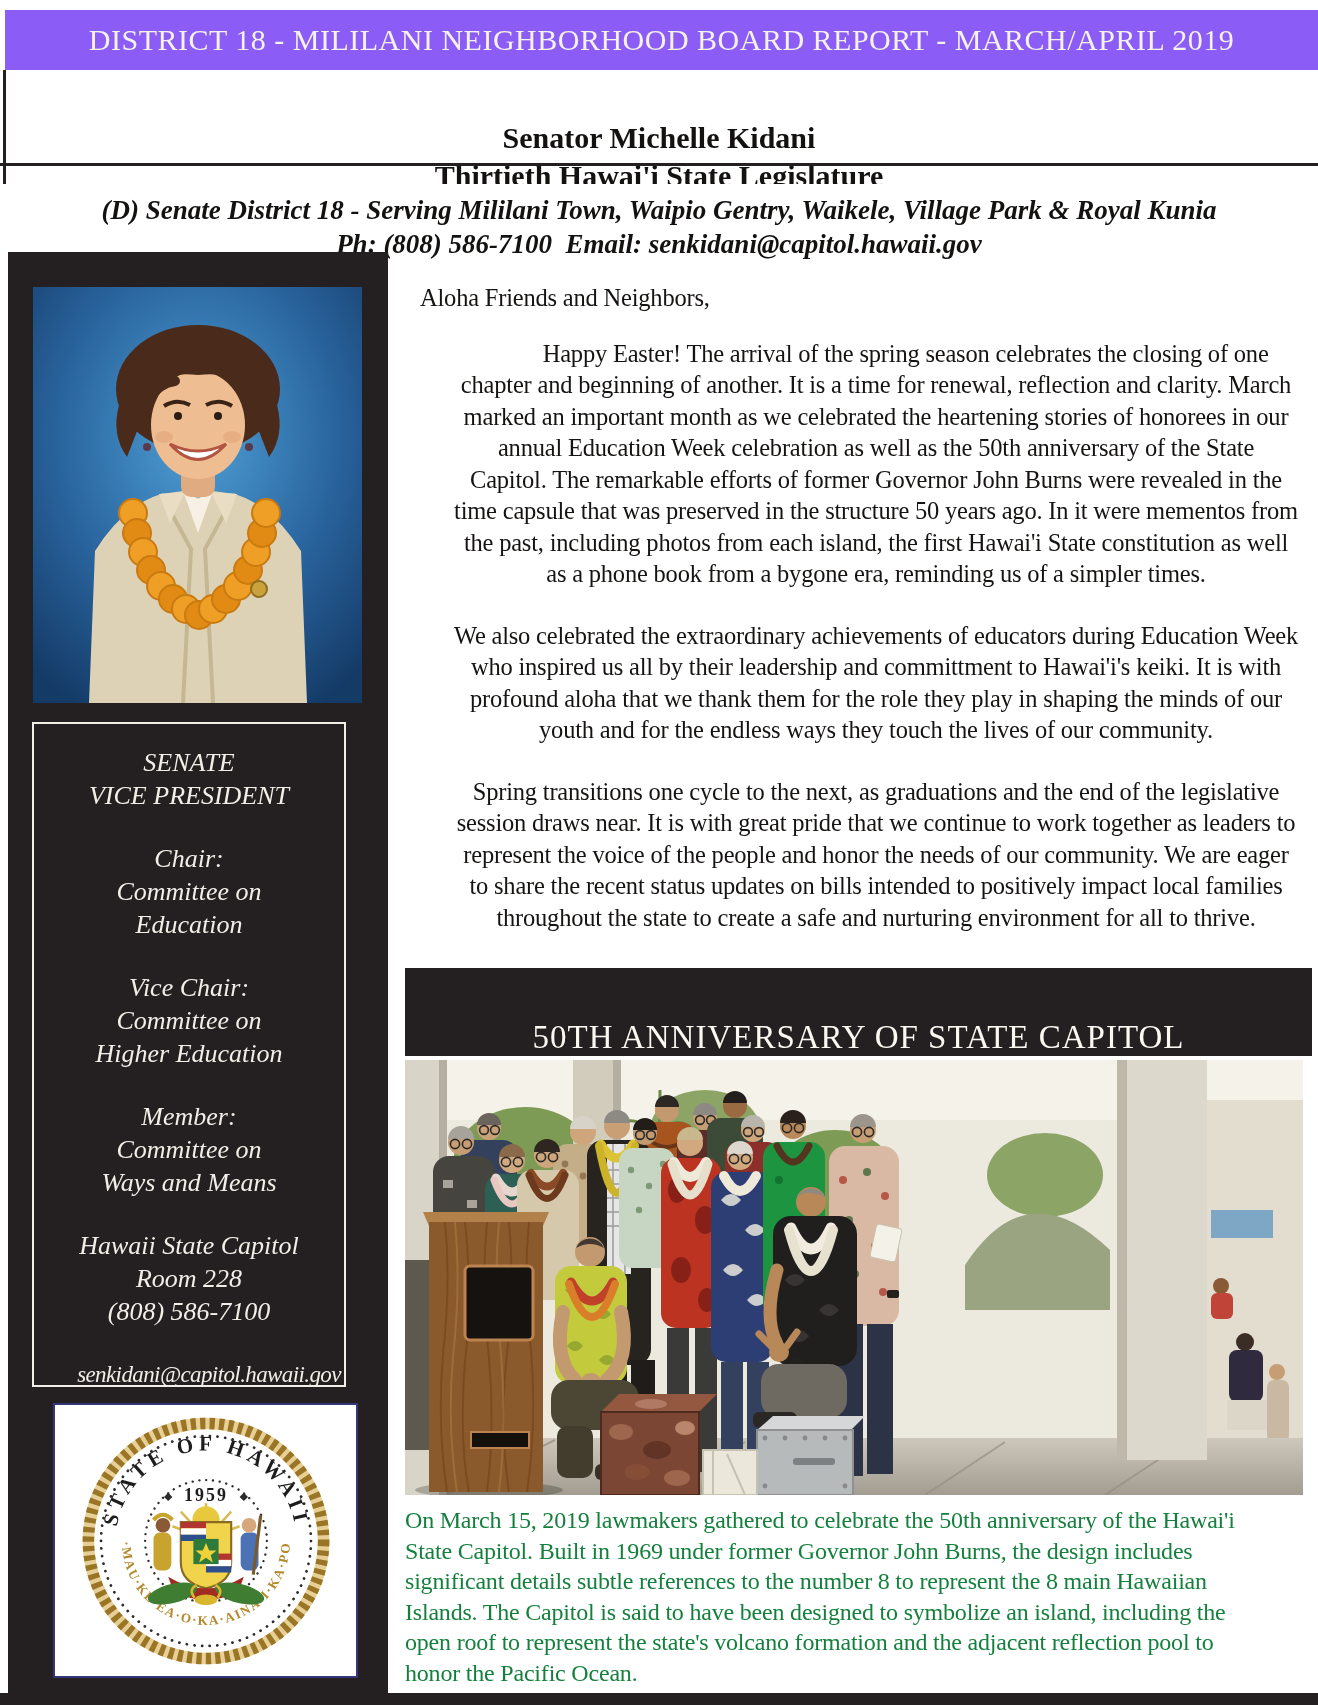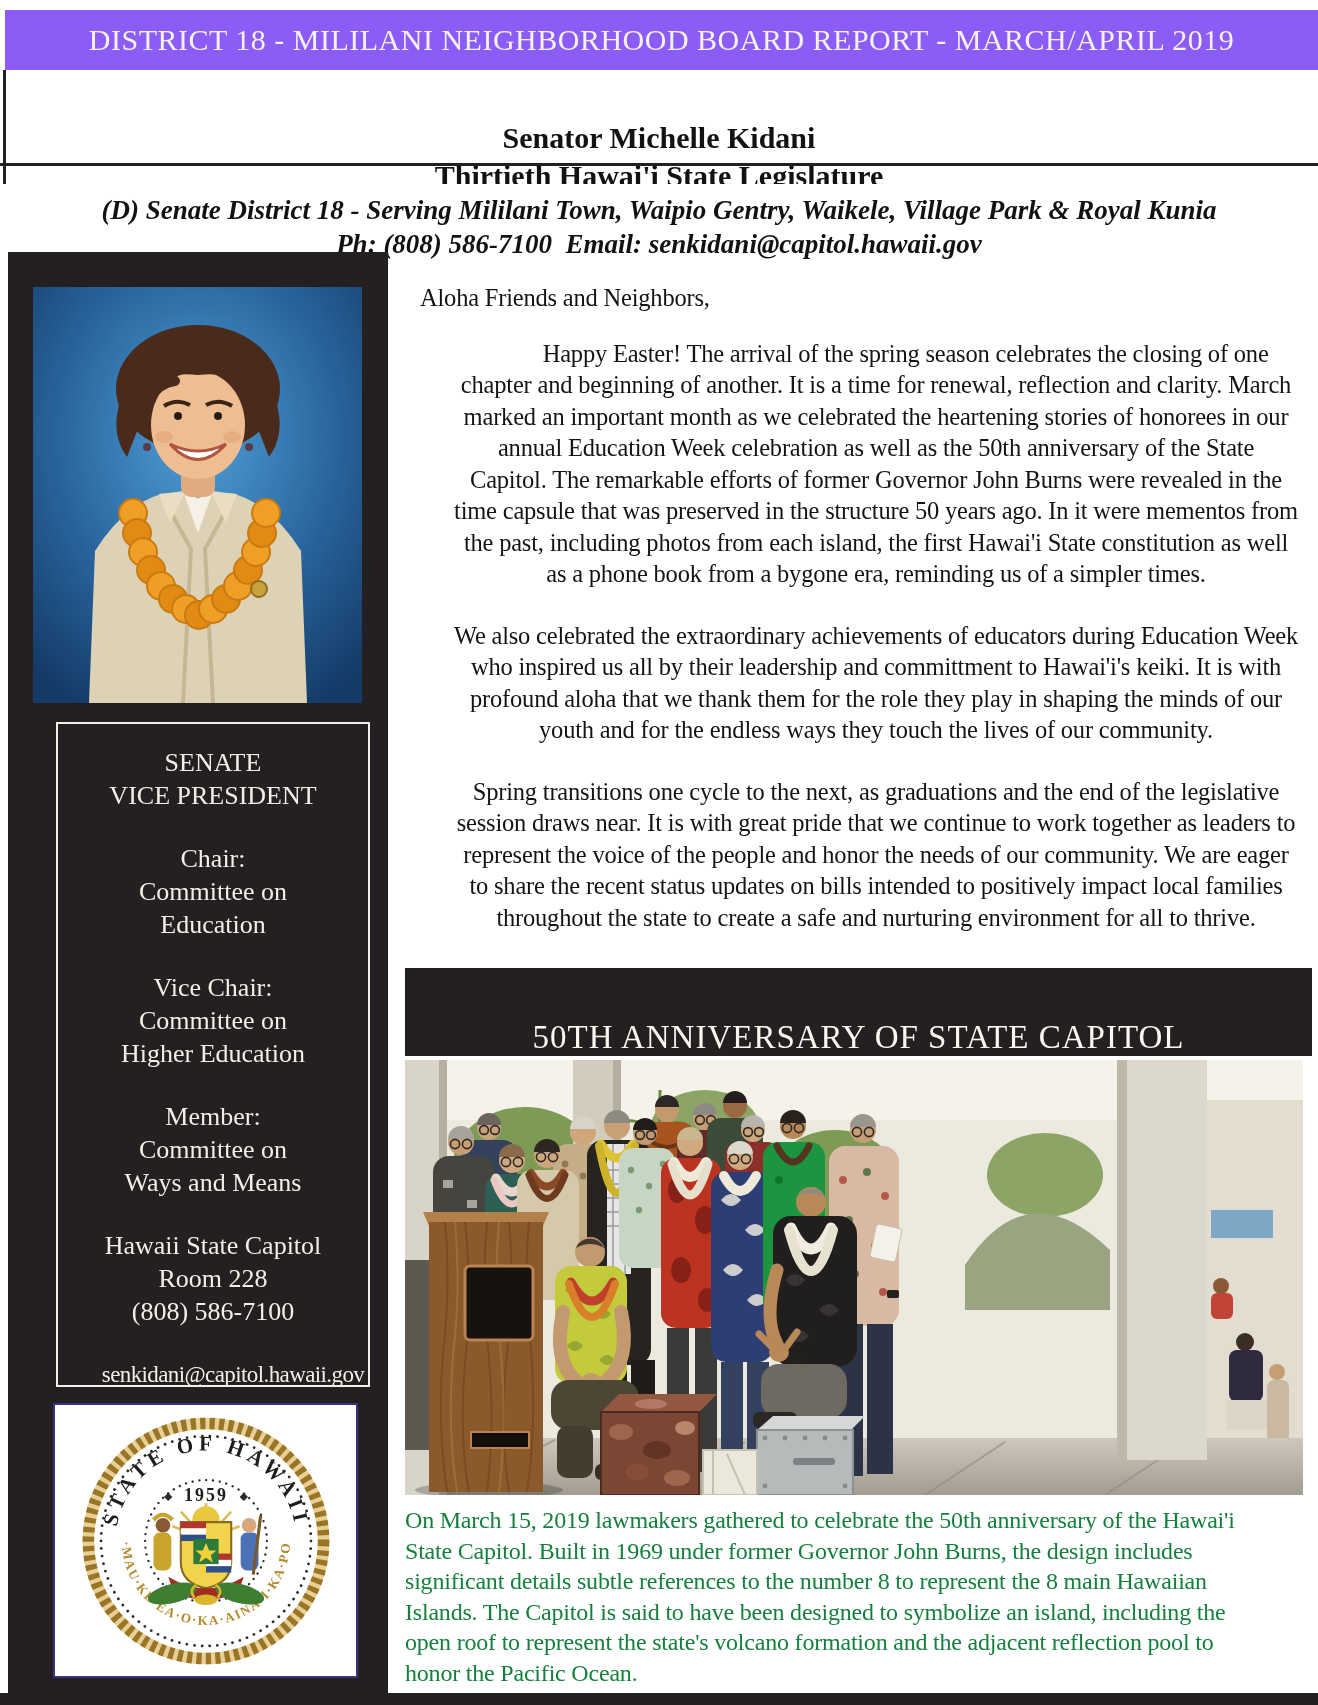--- a/index.html
+++ b/index.html
@@ -27,24 +27,25 @@
   .district-band{
     position:absolute;left:0;top:166px;width:100%;height:86px;background:#ffffff;
     display:flex;flex-direction:column;align-items:center;justify-content:center;gap:3px;margin-top:18px;
   }
   .district-band div{font-weight:bold;font-style:italic;font-size:27px;color:#141210;white-space:pre;}
   
   .sidebar{position:absolute;left:8px;top:252px;width:380px;height:1441px;background:#241f20;}
   .portrait-frame{position:absolute;left:25px;top:35px;width:329px;height:416px;background:#1c4f86;}
   .portrait-frame svg{display:block;}
   .info-box{
-    position:absolute;left:48px;top:470px;width:314px;height:665px;
+    position:absolute;left:24px;top:470px;width:314px;height:665px;
     border:2px solid #f2efe8;box-sizing:border-box;
     color:#f2efe8;text-align:center;font-size:26px;line-height:33px;
     padding-top:22px;
+    font-style:italic;
   }
   .info-block{white-space:pre-line;margin-bottom:30px;}
   .info-email{font-size:23px;letter-spacing:-.6px;white-space:nowrap;padding-left:40px;}
   .seal-card{
     position:absolute;left:45px;top:1151px;width:305px;height:275px;
     background:#ffffff;border:2px solid #35357a;box-sizing:border-box;
     display:flex;align-items:center;justify-content:center;
   }
   .seal-card text{font-family:"Liberation Serif",serif;}
   

